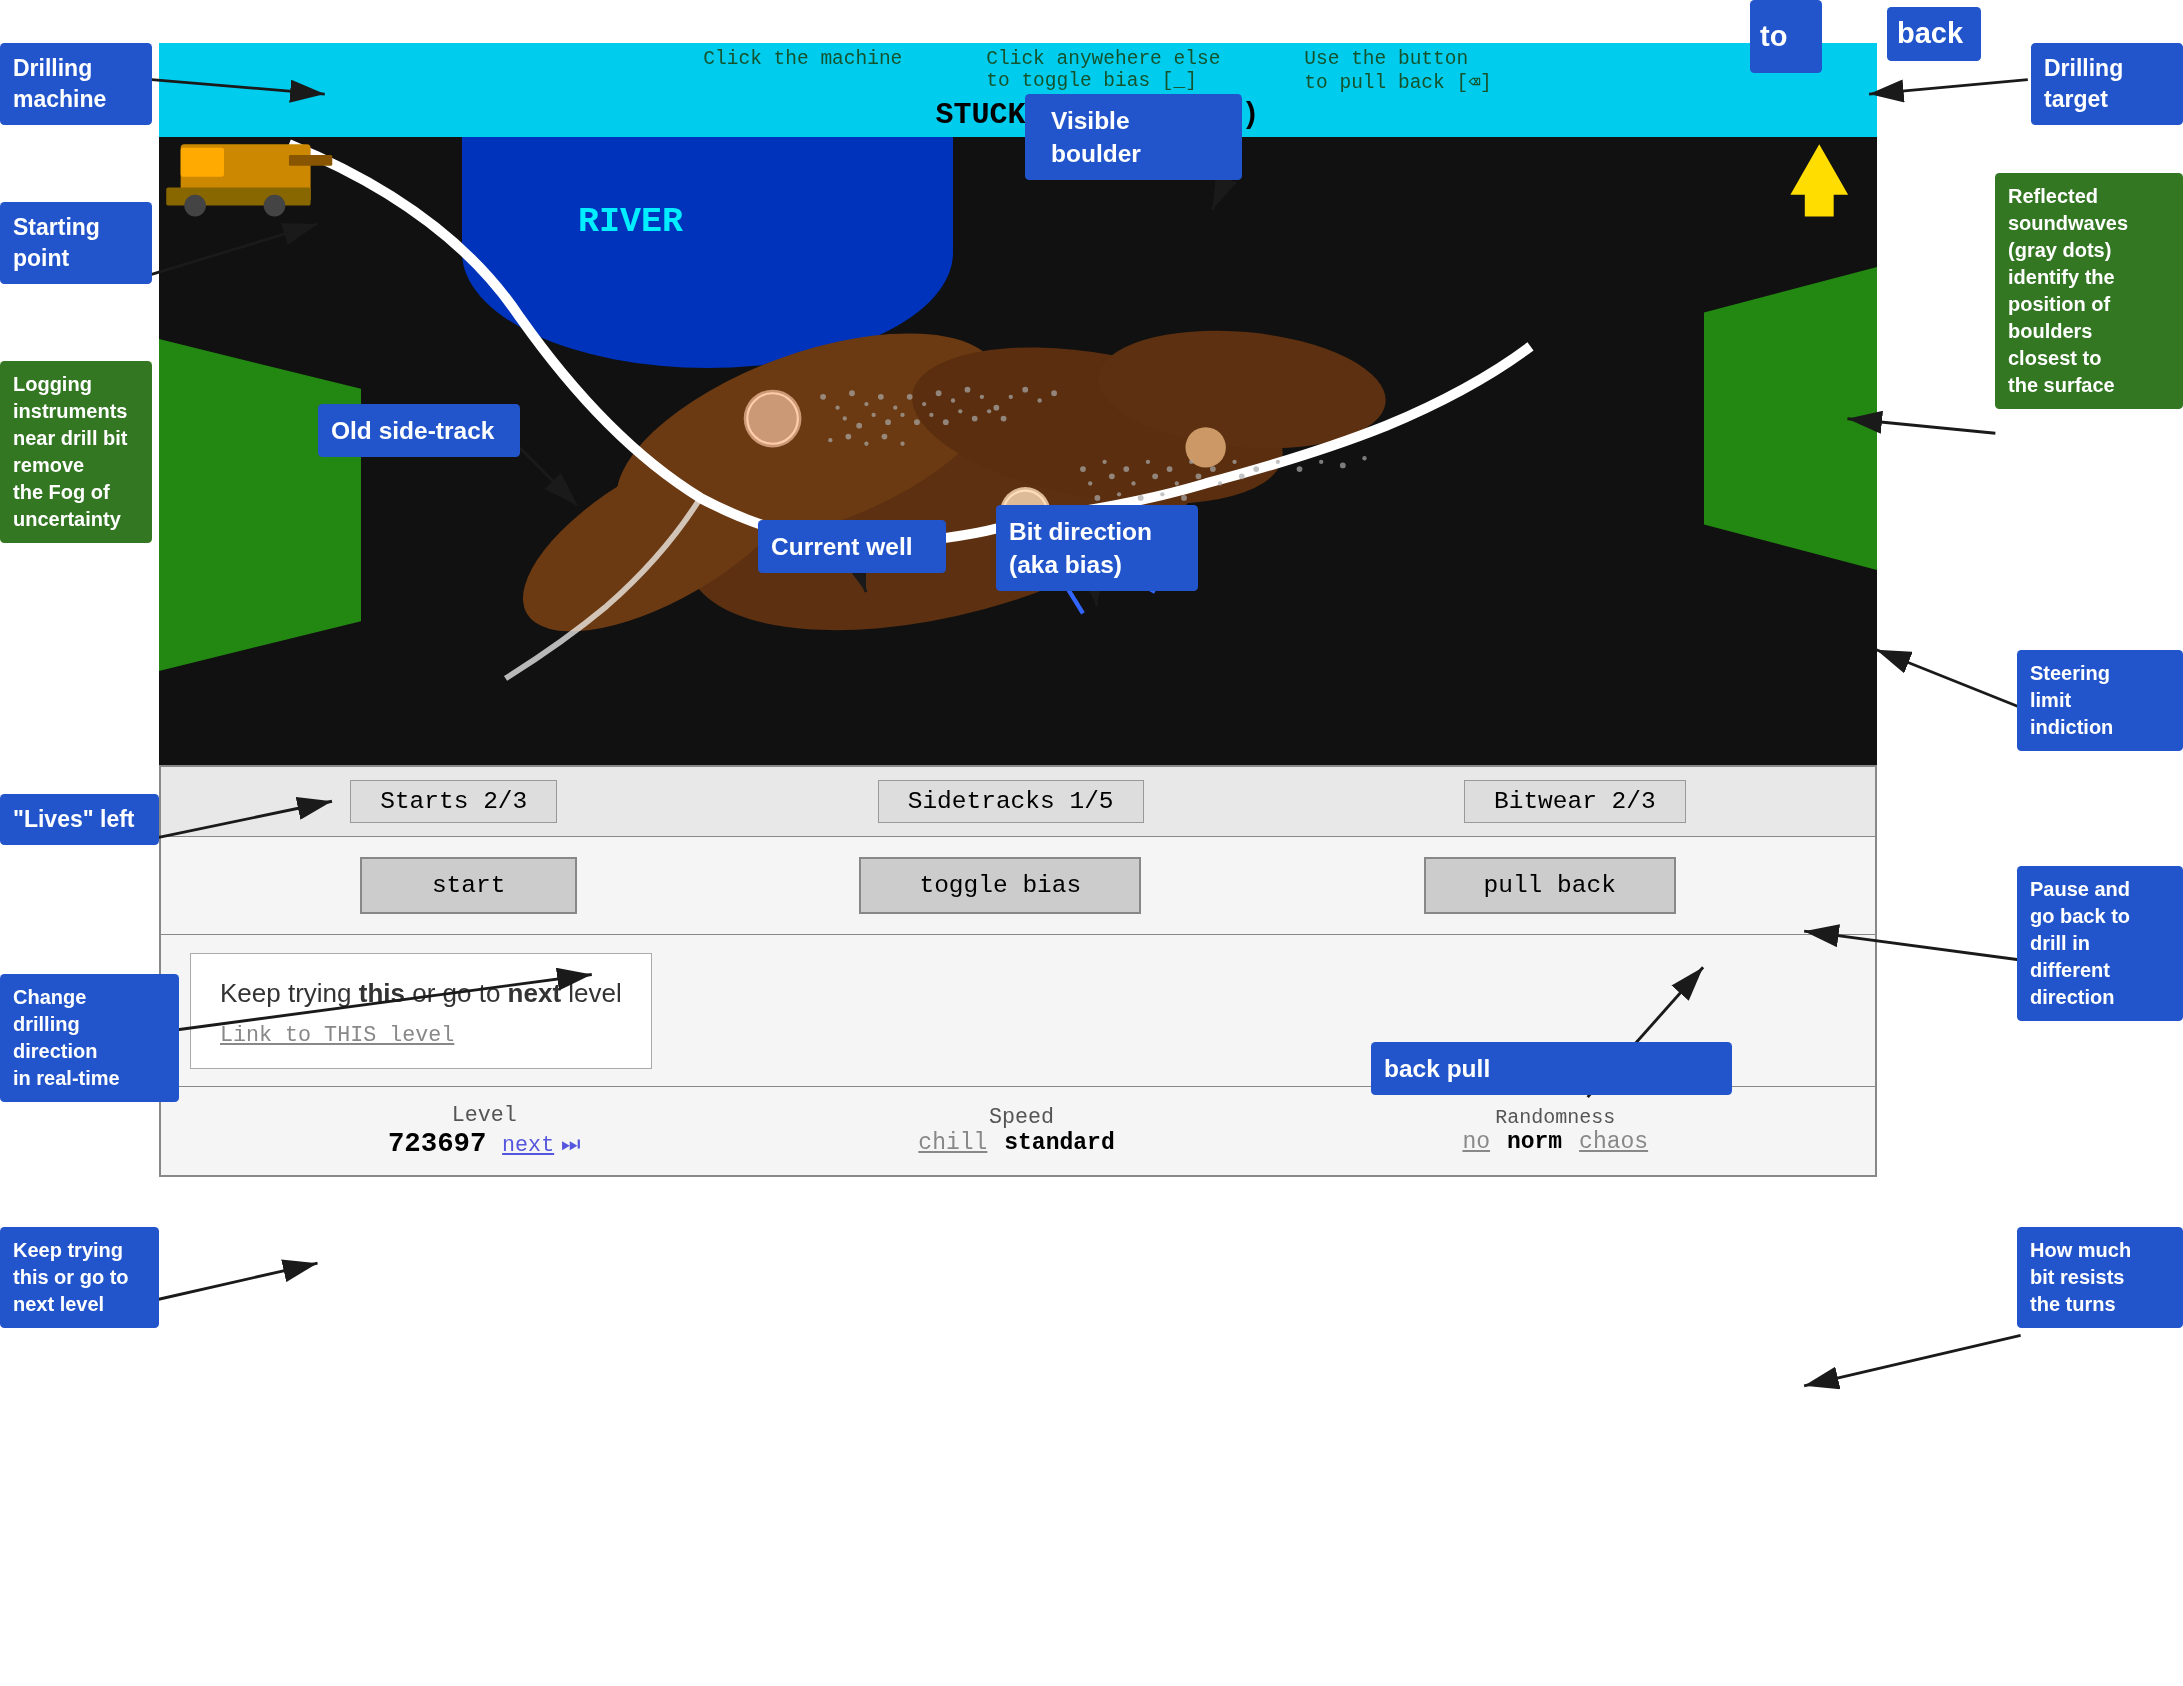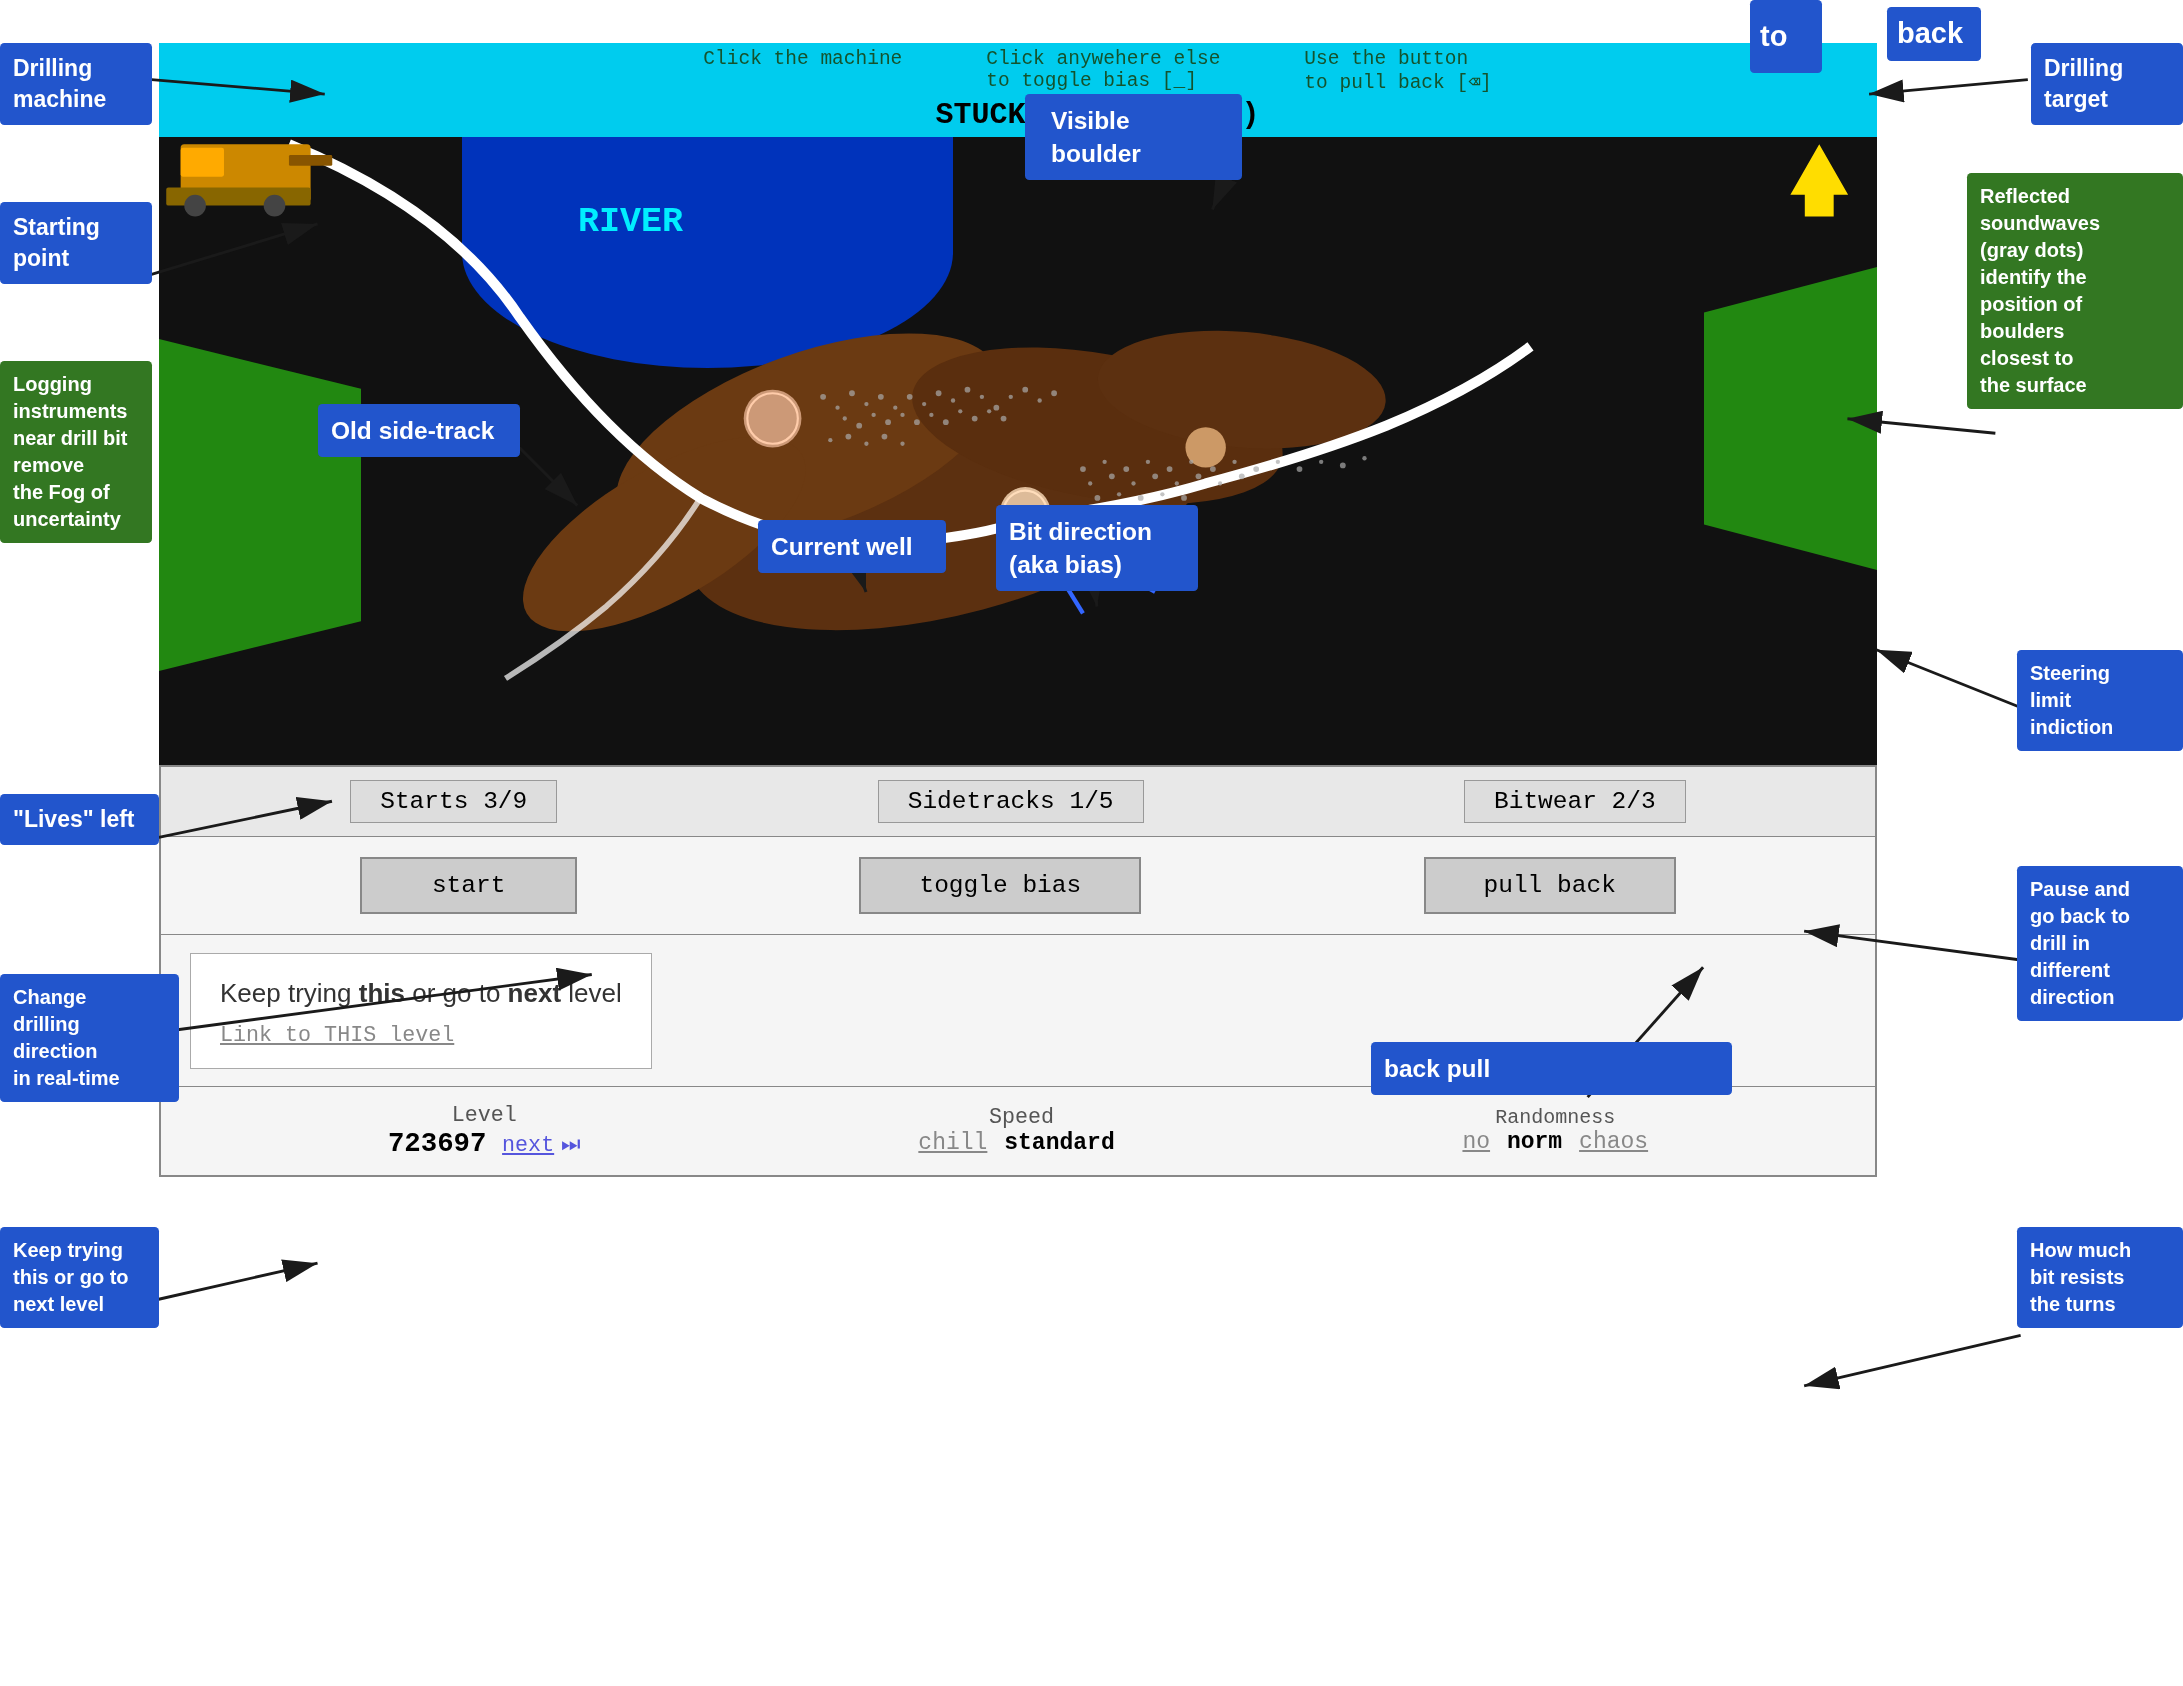--- a/index.html
+++ b/index.html
@@ -162,21 +162,21 @@
       <rect x="30" y="15" width="60" height="40" fill="#ffaa00" rx="3"></rect>
 
       <polygon points="2300,10 2260,80 2280,80 2280,110 2320,110 2320,80 2340,80" fill="#ffdd00"></polygon>
     </svg>
   </div>
 </div>
 
 <div style="position:absolute;left:159px;top:765px;width:1718px;background:#f5f5f5;border:2.2px solid #888;">
 
   <div style="display:flex;justify-content:space-around;align-items:center;padding:13px 29px;border-bottom:1.4px solid #888;background:#e8e8e8;">
-    <div style="background:#ddd;border:1.4px solid #999;padding:7.2px 29px;font-size:24.5px;font-family:'Courier New',monospace;">Starts 3/9</div>
+    <div style="background:#ddd;border:1.4px solid #999;padding:7.2px 29px;font-size:24.5px;font-family:'Courier New',monospace;">Starts 2/3</div>
     <div style="background:#ddd;border:1.4px solid #999;padding:7.2px 29px;font-size:24.5px;font-family:'Courier New',monospace;">Sidetracks 1/5</div>
     <div style="background:#ddd;border:1.4px solid #999;padding:7.2px 29px;font-size:24.5px;font-family:'Courier New',monospace;">Bitwear 2/3</div>
   </div>
 
   <div style="display:flex;justify-content:space-around;align-items:center;padding:20px 58px;border-bottom:1.4px solid #888;">
     <button style="background:#ccc;border:2.2px solid #888;padding:13px 58px;font-size:24.5px;font-family:'Courier New',monospace;cursor:pointer;min-width:217px;">start</button>
     <button style="background:#ccc;border:2.2px solid #888;padding:13px 58px;font-size:24.5px;font-family:'Courier New',monospace;cursor:pointer;min-width:217px;">toggle bias</button>
     <button style="background:#ccc;border:2.2px solid #888;padding:13px 58px;font-size:24.5px;font-family:'Courier New',monospace;cursor:pointer;min-width:217px;">pull back</button>
   </div>
 
@@ -221,21 +221,21 @@
 <div class="annotation ann-blue" style="position:absolute;left:0;top:202px;width:152px;padding:10px 13px;font-size:23px;">Starting<br>point</div>
 
 <div class="annotation ann-green" style="position:absolute;left:0;top:361px;width:152px;padding:10px 13px;font-size:20px;">Logging<br>instruments<br>near drill bit<br>remove<br>the Fog of<br>uncertainty</div>
 
 <div class="annotation ann-blue" style="position:absolute;left:0;top:794px;width:159px;padding:10px 13px;font-size:23px;">"Lives" left</div>
 
 <div class="annotation ann-blue" style="position:absolute;left:0;top:974px;width:179px;padding:10px 13px;font-size:20px;">Change<br>drilling<br>direction<br>in real-time</div>
 
 <div class="annotation ann-blue" style="position:absolute;left:0;top:1227px;width:159px;padding:10px 13px;font-size:20px;">Keep trying<br><strong>this</strong> or go to<br><strong>next</strong> level</div>
 
-<div class="annotation ann-green" style="position:absolute;right:0;top:173px;width:216px;padding:10px 13px;font-size:20px;">Reflected<br>soundwaves<br>(gray dots)<br>identify the<br>position of<br>boulders<br>closest to<br>the surface</div>
+<div class="annotation ann-green" style="position:absolute;right:0;top:173px;width:188px;padding:10px 13px;font-size:20px;">Reflected<br>soundwaves<br>(gray dots)<br>identify the<br>position of<br>boulders<br>closest to<br>the surface</div>
 
 <div class="annotation ann-blue" style="position:absolute;right:0;top:650px;width:166px;padding:10px 13px;font-size:20px;">Steering<br>limit<br>indiction</div>
 
 <div class="annotation ann-blue" style="position:absolute;right:0;top:866px;width:166px;padding:10px 13px;font-size:20px;">Pause and<br>go back to<br>drill in<br>different<br>direction</div>
 
 <div class="annotation ann-blue" style="position:absolute;right:0;top:1227px;width:166px;padding:10px 13px;font-size:20px;">How much<br>bit resists<br>the turns</div>
 
 <div class="annotation ann-blue" style="position:absolute;right:361px;top:0;width:72px;padding:17px 10px;font-size:29px;">to</div>
 
 <div class="annotation ann-blue" style="position:absolute;right:202px;top:7.2px;width:94px;padding:7.2px 10px;font-size:29px;">back</div>

